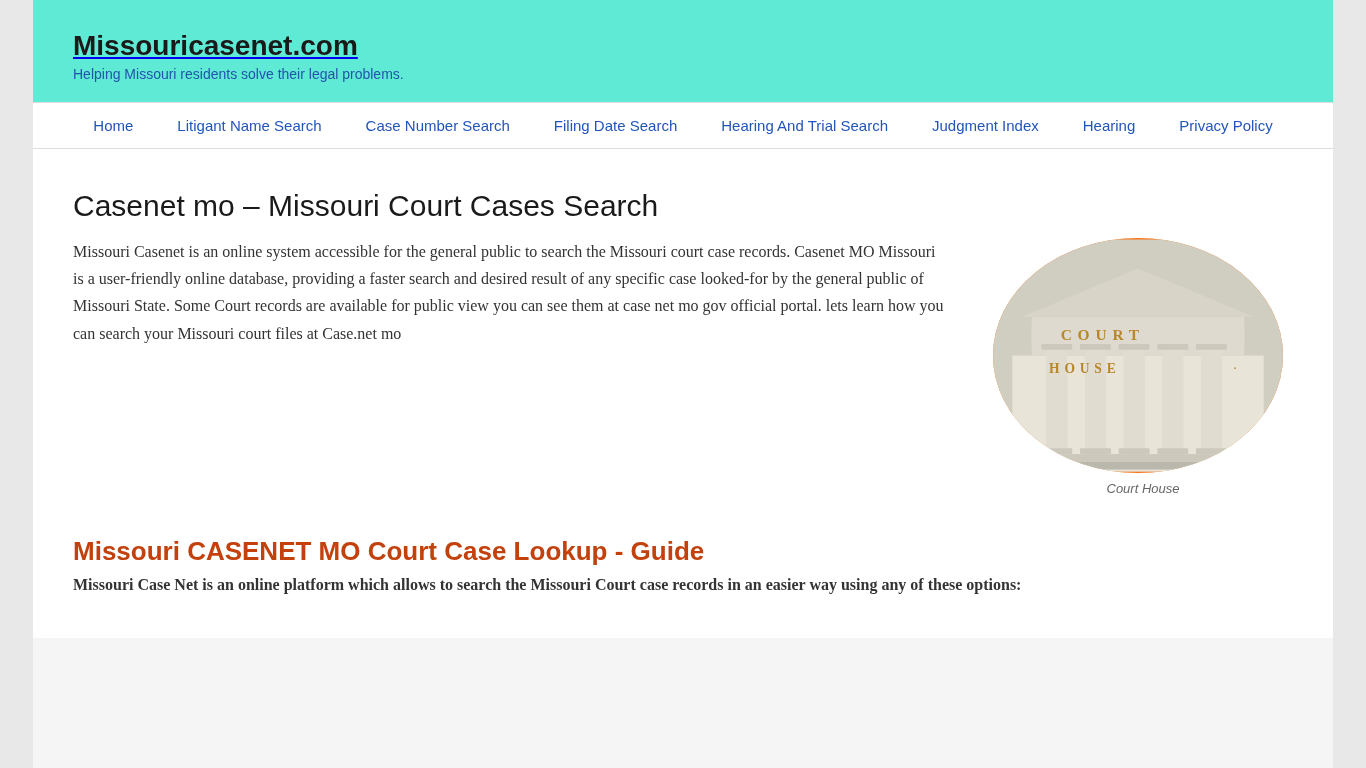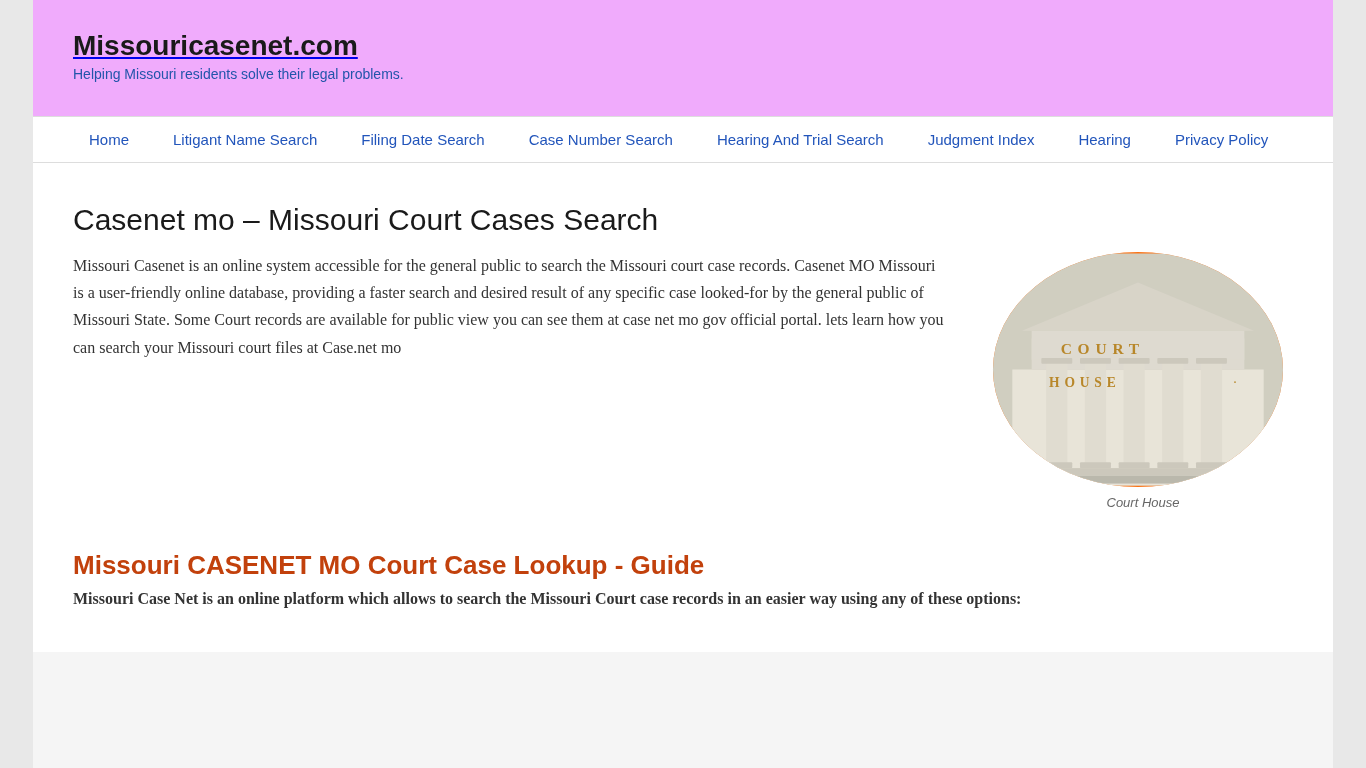--- a/index.html
+++ b/index.html
@@ -17,22 +17,22 @@
 
     .outer-wrapper {
       max-width: 1300px;
       margin: 0 auto;
       background: #f5f5f5;
       min-height: 768px;
     }
 
     
     .site-header {
-      background: #f0abfc;
-      padding: 30px 40px 34px 40px;
+      background: #5eead4;
+      padding: 30px 40px 20px 40px;
       border-bottom: 1px solid #ddd;
     }
 
     .site-title {
       font-size: 28px;
       font-weight: bold;
       color: #1a1a1a;
       font-family: Arial, sans-serif;
       text-decoration: none;
     }
@@ -49,20 +49,21 @@
       background: #ffffff;
       border-bottom: 1px solid #ddd;
       padding: 0 40px;
     }
 
     .nav-list {
       list-style: none;
       display: flex;
       flex-wrap: wrap;
       gap: 12px;
+      justify-content: center;
     }
 
     .nav-list li a {
       display: block;
       padding: 14px 16px;
       text-decoration: none;
       color: #2255bb;
       font-family: Arial, sans-serif;
       font-size: 15px;
       white-space: nowrap;
@@ -159,24 +160,24 @@
 
   <nav class="site-nav">
     <ul class="nav-list">
       <li>
         <a href="#">Home</a>
       </li>
       <li>
         <a href="#">Litigant Name Search</a>
       </li>
       <li>
+        <a href="#">Case Number Search</a>
+      </li>
+      <li>
         <a href="#">Filing Date Search</a>
-      </li>
-      <li>
-        <a href="#">Case Number Search</a>
       </li>
       <li>
         <a href="#">Hearing And Trial Search</a>
       </li>
       <li>
         <a href="#">Judgment Index</a>
       </li>
       <li>
         <a href="#">Hearing</a>
       </li>

